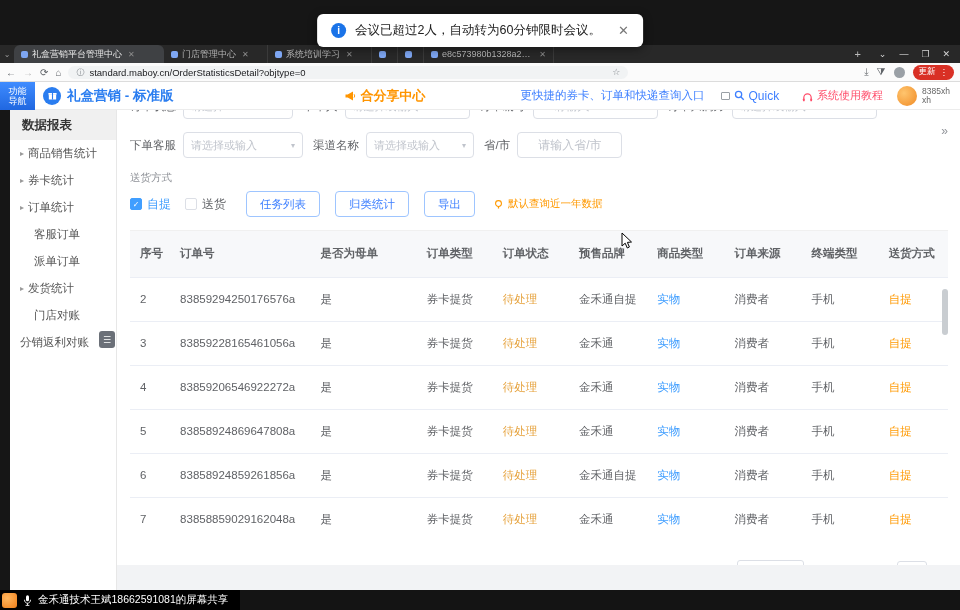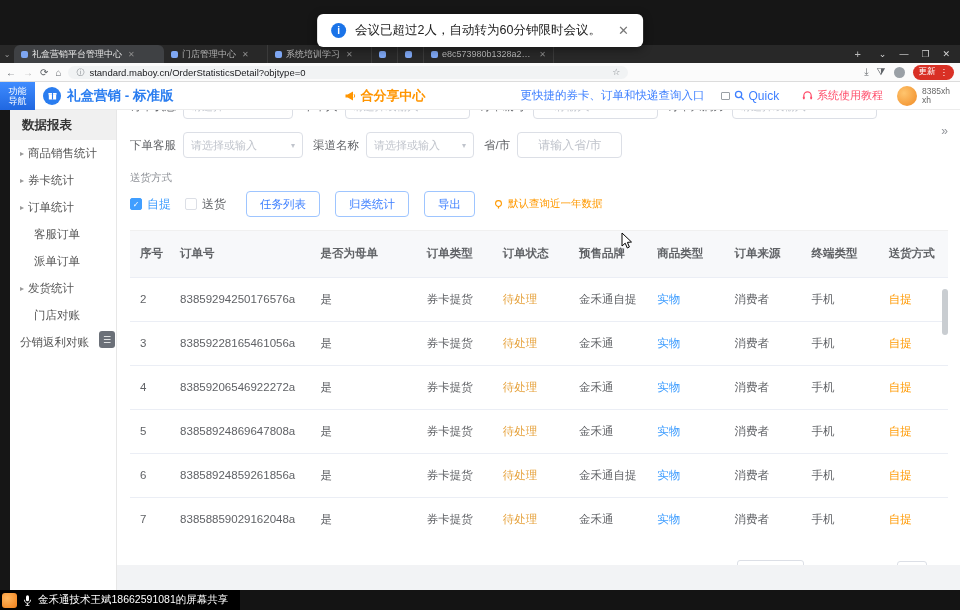--- a/index.html
+++ b/index.html
@@ -50,21 +50,21 @@
     border-bottom:1px solid #ececec;display:flex;align-items:center;}
   .navtoggle{width:35px;height:28px;background:linear-gradient(180deg,#3f8cff,#2067e0);color:#fff;
     font-size:9px;line-height:10px;display:flex;flex-direction:column;align-items:center;justify-content:center;flex:0 0 auto;}
   .brandwrap{display:flex;align-items:center;gap:6px;margin-left:8px;}
   .brandlogo{width:18px;height:18px;border-radius:50%;background:#2a7df0;display:flex;align-items:center;justify-content:center;}
   .brandtext{color:#2a7df0;font-weight:bold;font-size:13.5px;white-space:nowrap;}
   .sharecenter{display:flex;align-items:center;gap:5px;margin-left:170px;color:#ff9500;font-weight:bold;font-size:13px;}
   .quickentry{margin-left:95px;color:#3d7fff;font-size:11.5px;white-space:nowrap;}
   .quicksearch{display:flex;align-items:center;gap:4px;margin-left:16px;color:#3d7fff;font-size:12px;}
   .miniwin{width:9px;height:8px;border:1px solid #9aa0a6;border-radius:1px;}
-  .tutorial{display:flex;align-items:center;gap:4px;margin-left:auto;color:#ff4d6a;font-size:11px;white-space:nowrap;}
+  .tutorial{display:flex;align-items:flex-end;gap:4px;margin-left:auto;color:#ff4d6a;font-size:11px;white-space:nowrap;}
   .hdr-avatar{width:20px;height:20px;border-radius:50%;margin-left:14px;flex:0 0 auto;
     background:radial-gradient(circle at 35% 35%,#ffc56e,#f08a24);}
   .hdr-user{font-size:8.5px;color:#666;line-height:9px;margin:0 10px 0 5px;}
 
   
   .bodywrap{position:absolute;top:110px;left:10px;width:960px;height:480px;display:flex;background:#f2f3f5;}
   .sidebar{width:107px;background:#fff;border-right:1px solid #e7e7e7;position:relative;flex:0 0 auto;}
   .side-section{height:30px;background:#f0f0f0;display:flex;align-items:center;padding-left:12px;
     font-size:12.5px;font-weight:bold;color:#333;}
   .side-item{height:27px;display:flex;align-items:center;padding-left:10px;font-size:11.5px;color:#555;cursor:pointer;gap:4px;}

